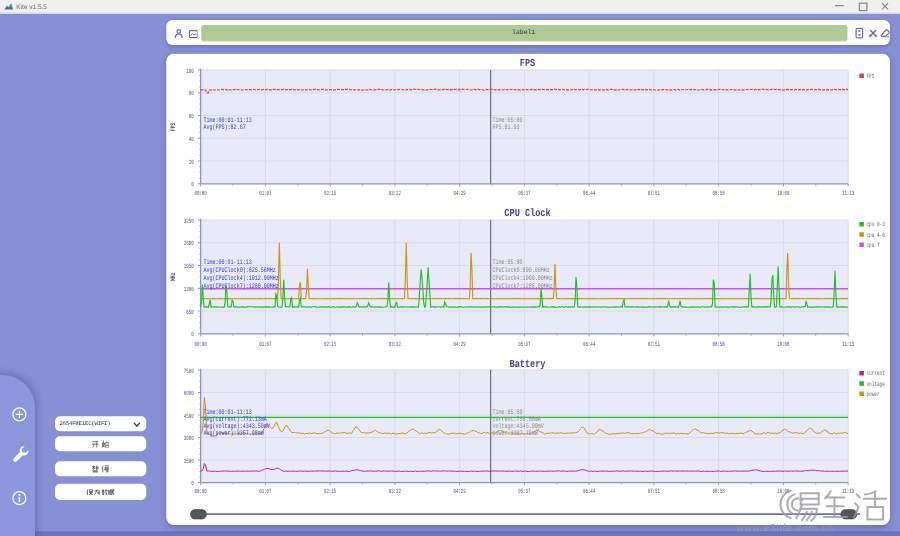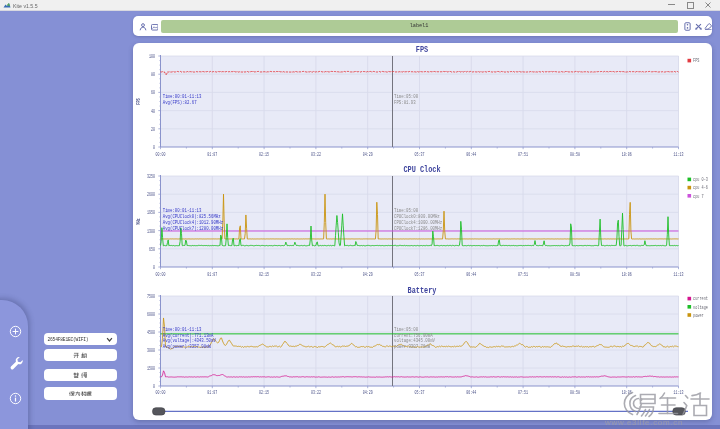--- a/index.html
+++ b/index.html
@@ -609,12 +609,12 @@
       <path d="M52.5 8 V23.5"></path>
       <path d="M70.5 5.5 C71.3 6.3 72 7.1 72.7 8"></path>
       <path d="M69 12.5 C69.8 13.3 70.5 14.1 71.2 15"></path>
       <path d="M68 24.5 C69.5 21.5 70.8 18.5 71.8 15.5"></path>
       <path d="M85.5 3 C83 4.5 80 5.3 77 5.6"></path>
       <path d="M76 9 H94"></path>
       <path d="M85 4 V15"></path>
       <path d="M79 15.5 H91.5 V25.5 H79 Z"></path>
     </g>
   </svg>
-<div class="abs" style="left:605px;top:417.5px;width:95px;font-size:8px;color:#9C9CA8;font-family:'Liberation Sans',sans-serif;letter-spacing:0.7px;opacity:0.9;">www.e3life.com.cn</div>
+<div class="abs" style="left:589px;top:417.5px;width:95px;font-size:8px;color:#9C9CA8;font-family:'Liberation Sans',sans-serif;letter-spacing:0.7px;opacity:0.9;">www.e3life.com.cn</div>
 </body></html>

